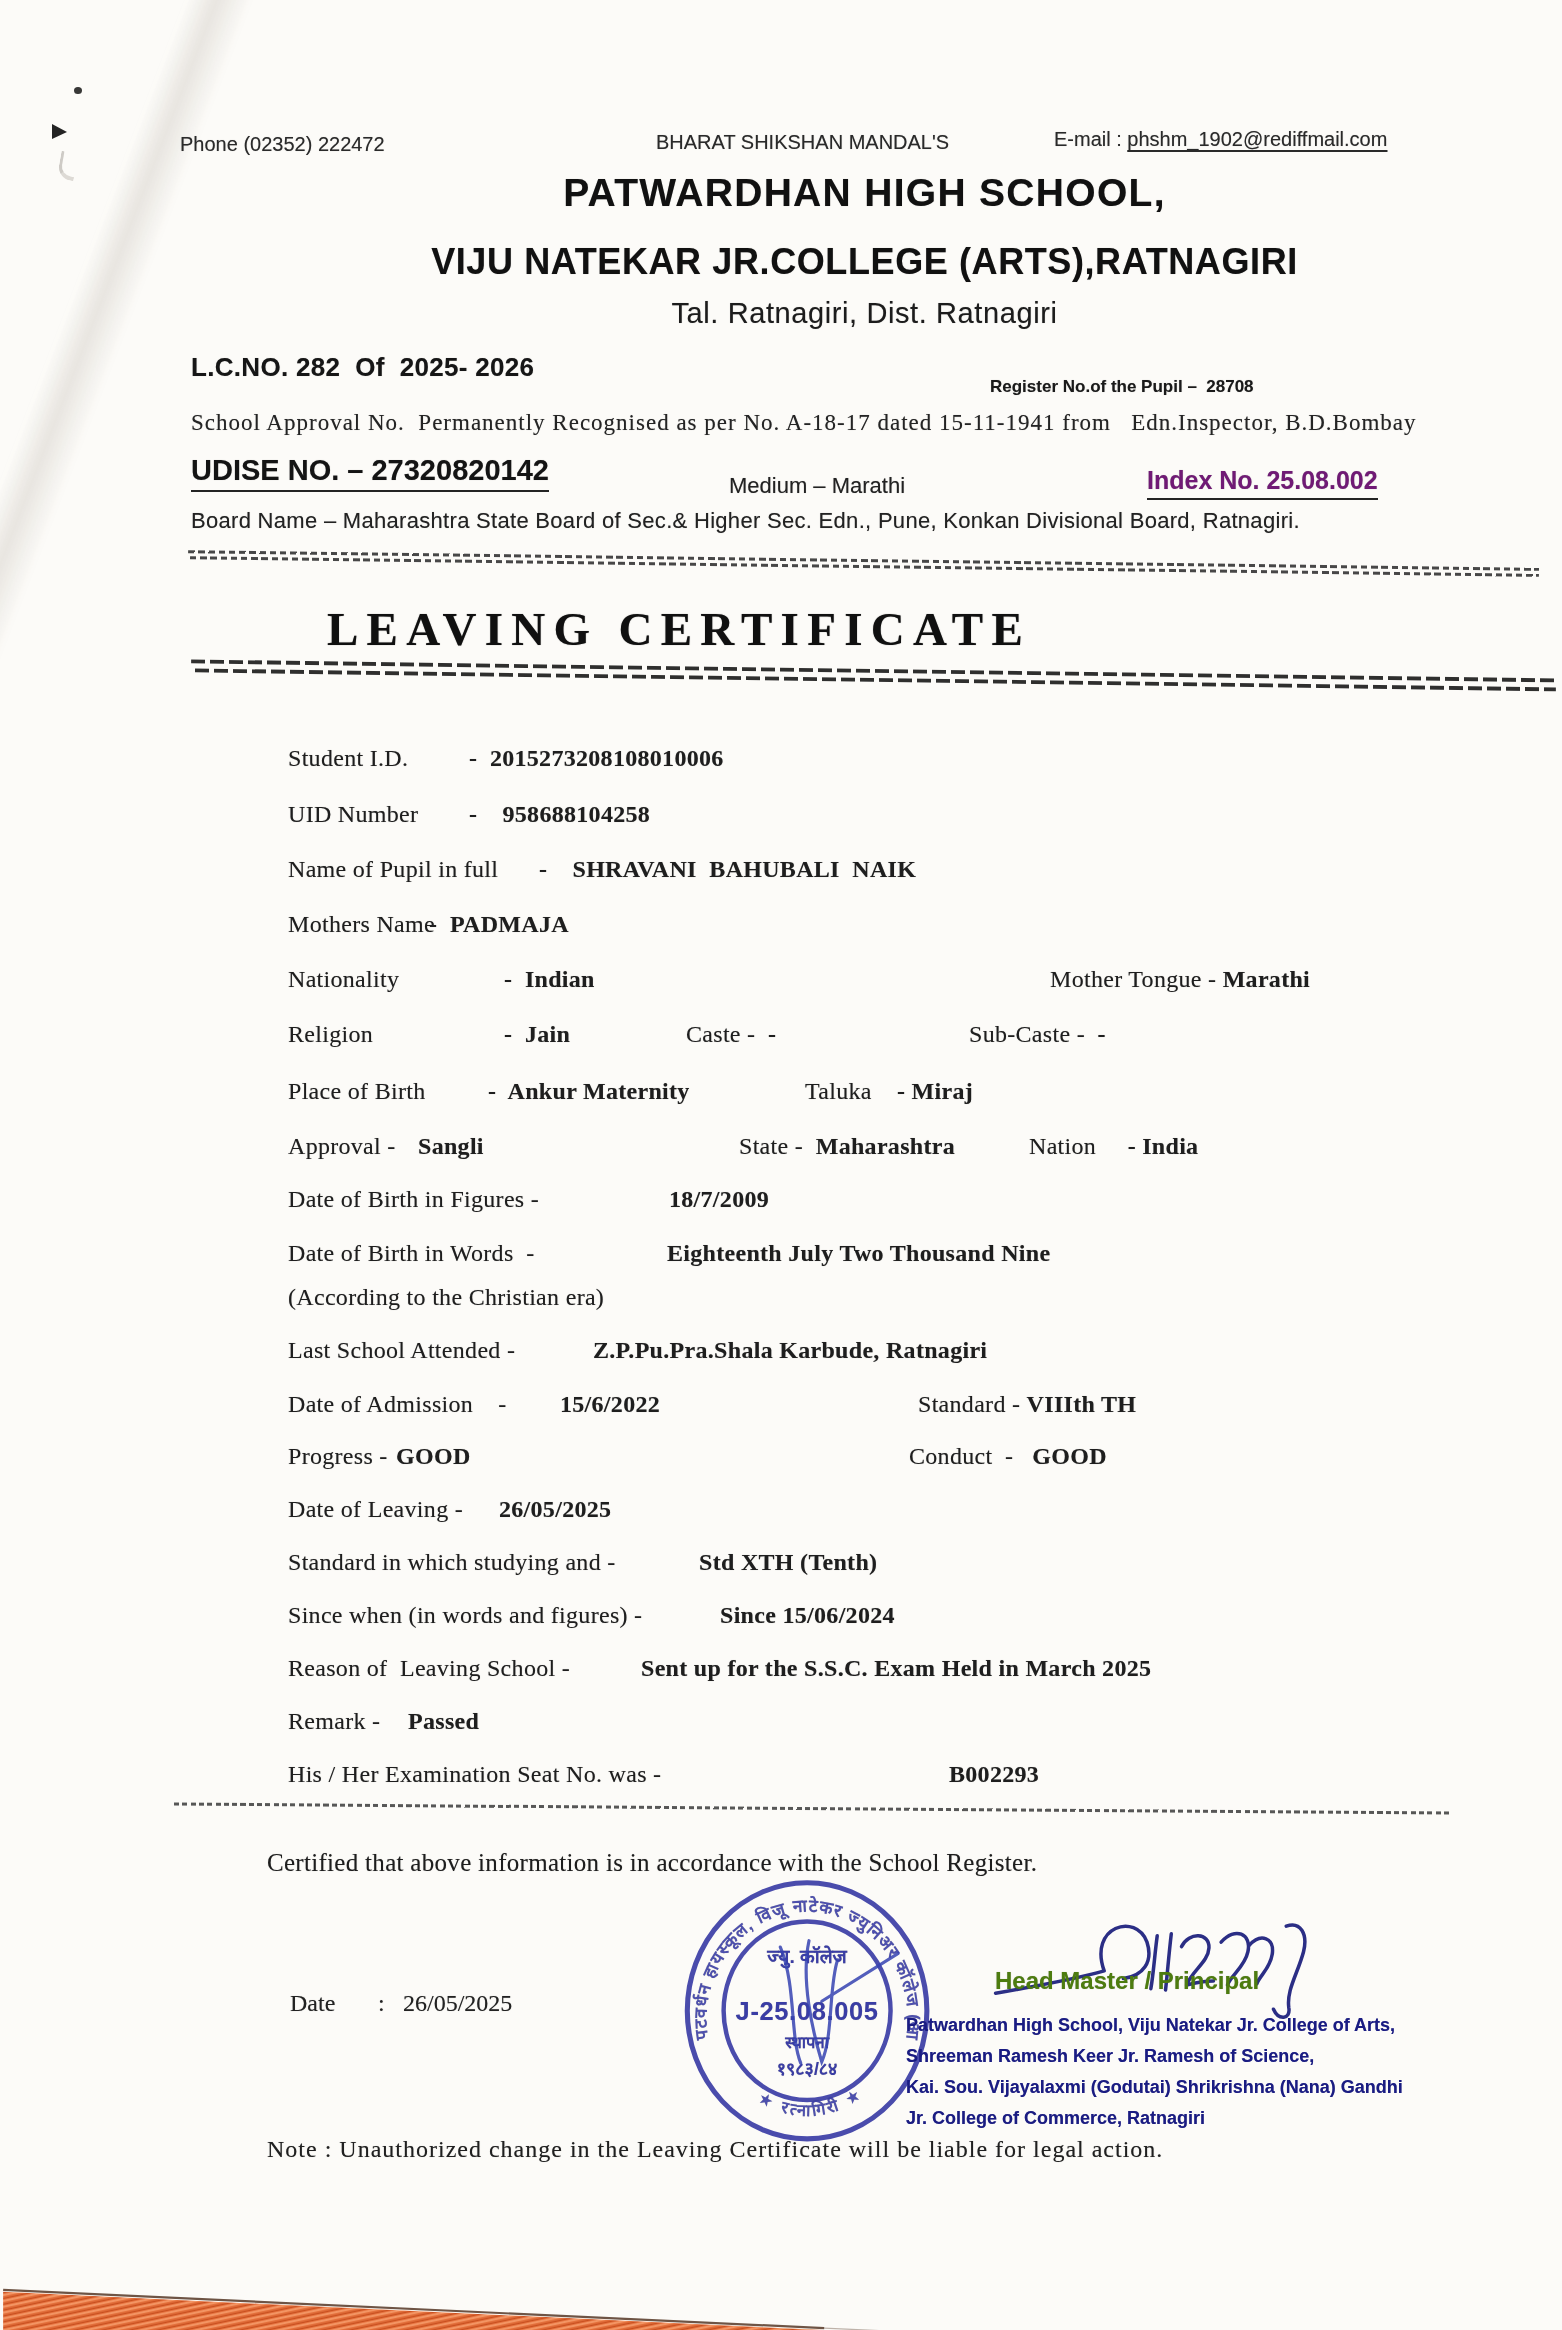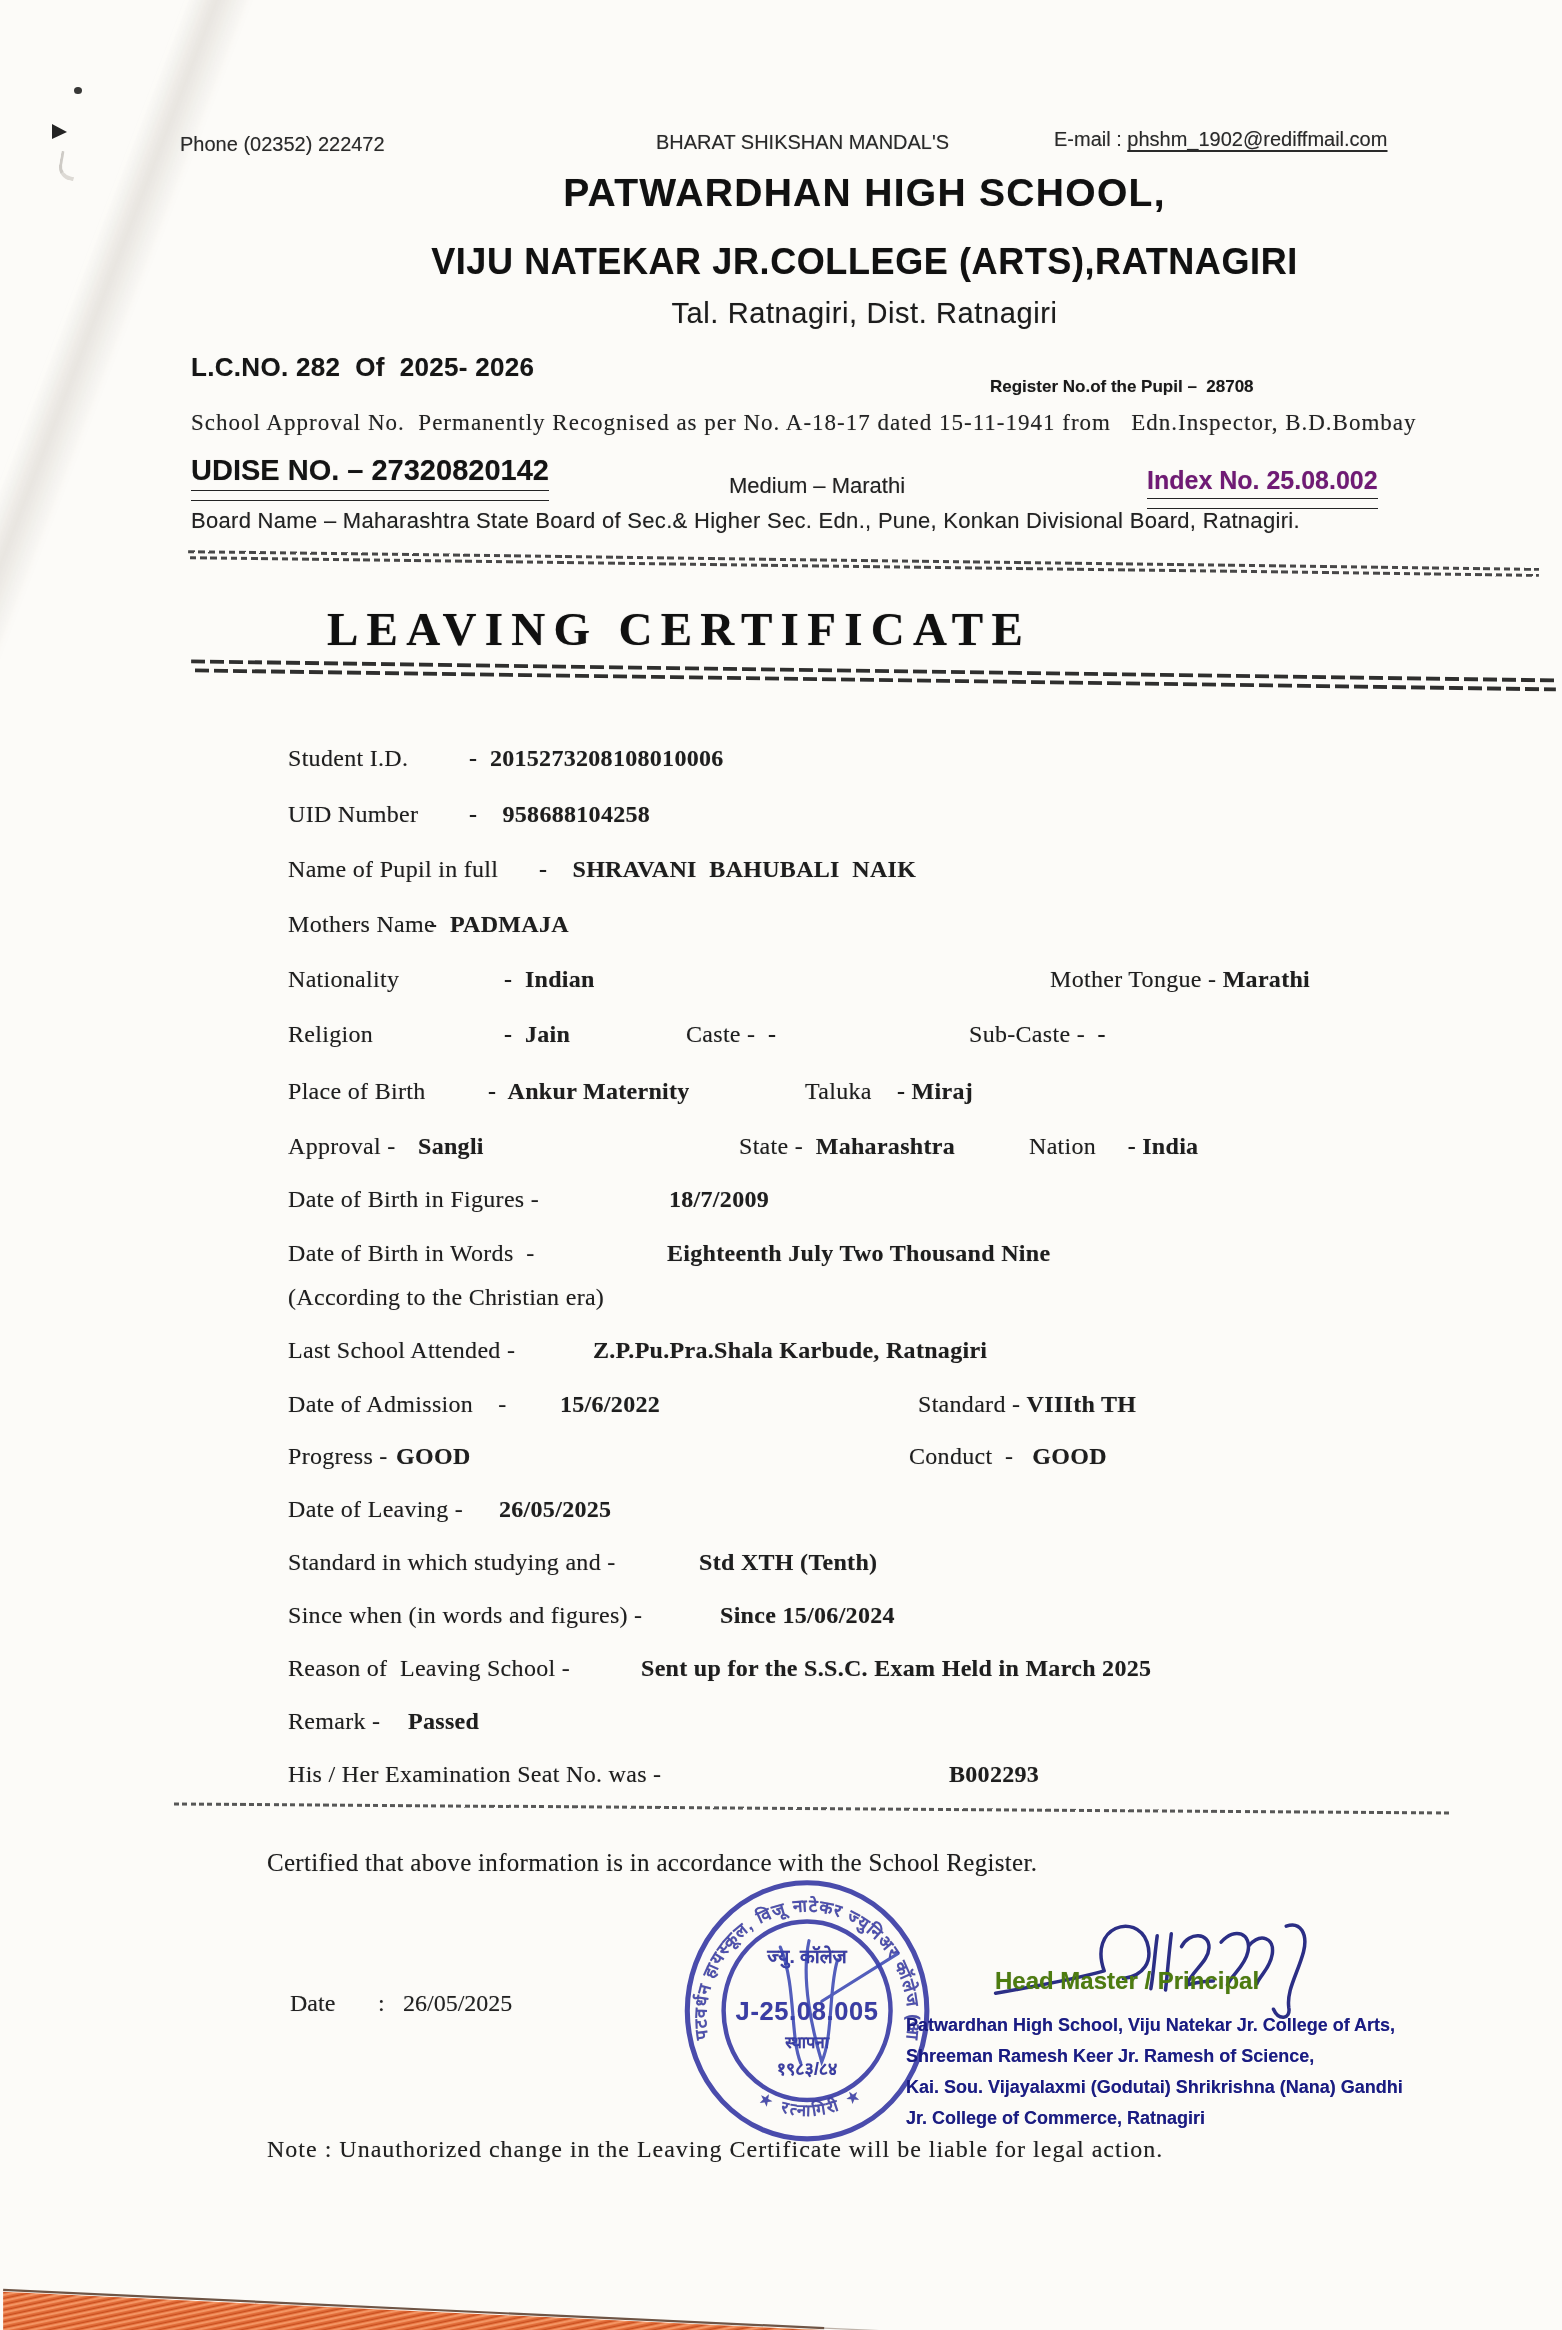--- a/index.html
+++ b/index.html
@@ -29,21 +29,21 @@
   .sname1{position:absolute;left:0;top:171px;width:100%;font-size:39px;font-weight:700;letter-spacing:1.3px;}
   .sname2{position:absolute;left:0;top:241px;width:100%;font-size:36px;font-weight:700;letter-spacing:0.6px;}
   .sloc{position:absolute;left:0;top:297px;width:100%;font-size:29px;font-weight:400;letter-spacing:0.6px;color:#1c1c1c;}
   .lcno{position:absolute;left:191px;top:352px;font-family:"Liberation Sans","DejaVu Sans",sans-serif;
         font-size:26px;font-weight:700;color:#161616;letter-spacing:0.3px;white-space:pre;}
   .regno{position:absolute;left:990px;top:357px;font-family:"Liberation Sans","DejaVu Sans",sans-serif;
         font-size:17px;font-weight:700;color:#1a1a1a;white-space:pre;margin-top:20px;}
   .approval{position:absolute;left:191px;top:410px;font-size:23px;letter-spacing:1px;color:#242424;white-space:pre;}
   .udise{position:absolute;left:191px;top:454px;font-family:"Liberation Sans","DejaVu Sans",sans-serif;
         font-size:29px;font-weight:700;color:#141414;}
-  .u2{border-bottom:1.9px solid #242424;padding-bottom:9px;display:inline-block;}
+  .u2{border-bottom:1.9px solid #242424;padding-bottom:0;display:inline-block;}
   .u2 .u2i{border-bottom:1.6px solid #242424;padding-bottom:2.6px;display:inline-block;}
   .medium{position:absolute;left:729px;top:473px;font-family:"Liberation Sans","DejaVu Sans",sans-serif;
         font-size:22px;color:#222;}
   .indexno{position:absolute;left:1147px;top:466px;font-family:"Liberation Sans","DejaVu Sans",sans-serif;
         font-size:25px;font-weight:700;color:#701a75;}
   .board{position:absolute;left:191px;top:508px;font-family:"Liberation Sans","DejaVu Sans",sans-serif;
         font-size:22px;letter-spacing:0.3px;color:#222;white-space:pre;}
   
   .sep-eq{position:absolute;left:188px;top:559px;width:1351px;height:10.2px;transform:rotate(.75deg);opacity:.88;
       background-image:repeating-linear-gradient(90deg,#2f2f2f 0 6.4px,transparent 6.4px 10.2px),

